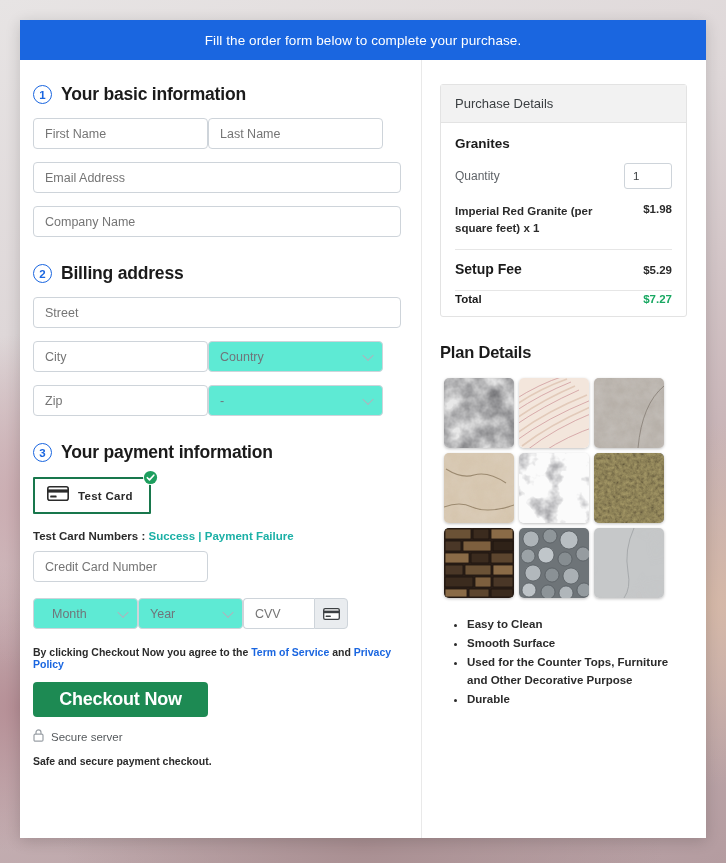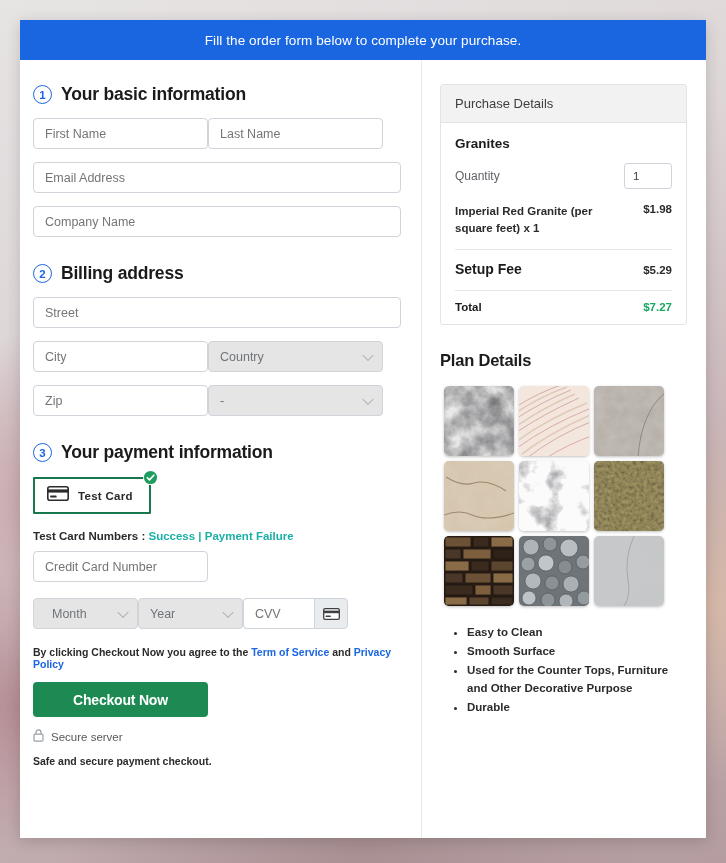--- a/index.html
+++ b/index.html
@@ -113,21 +113,21 @@
   .sel {
     position: relative;
     height: 31px;
     border: 1px solid #ced4da;
     border-radius: 4px;
     display: flex;
     align-items: center;
     padding: 0 11px;
     font-size: 12.5px;
     color: #70757a;
-    background: #e5e5e5;
+    background: #5eead4;
   }
   .sel .chev {
     position: absolute;
     right: 10px;
     top: 50%;
     width: 8px; height: 8px;
     border-right: 1.4px solid #adb5bd;
     border-bottom: 1.4px solid #adb5bd;
     transform: translateY(-70%) rotate(45deg);
   }
@@ -171,21 +171,21 @@
   .terms a { color: #1a66e0; text-decoration: none; }
 
   #checkout-btn {
     margin-top: 12px;
     width: 175px;
     height: 35px;
     background: #1d8a53;
     color: #fff;
     border: none;
     border-radius: 4px;
-    font-size: 14px;
+    font-size: 18px;
     font-weight: 700;
     font-family: "Liberation Sans", sans-serif;
     letter-spacing: -.2px;
     cursor: pointer;
   }
 
   .secure-row {
     margin-top: 12px;
     display: flex;
     align-items: center;
@@ -240,21 +240,21 @@
   .line-desc { font-size: 11.5px; font-weight: 700; color: #2b2b2b; line-height: 1.45; max-width: 170px; }
   .line-amt { font-size: 11.5px; font-weight: 700; color: #2b2b2b; white-space: nowrap; }
   .hr { border-top: 1px solid #e6e6e6; margin-top: 13px; }
   .fee-row {
     margin-top: 11px;
     display: flex; justify-content: space-between; align-items: baseline;
   }
   .fee-label { font-size: 14px; font-weight: 700; color: #1b1b1b; }
   .fee-amt { font-size: 11.5px; font-weight: 700; color: #2b2b2b; }
   .total-row {
-    margin-top: 10px;
+    margin-top: 2px;
     display: flex; justify-content: space-between; align-items: baseline;
   }
   .total-label { font-size: 11.5px; font-weight: 700; color: #1b1b1b; }
   .total-amt { font-size: 11.5px; font-weight: 700; color: #19a862; }
 
   
   #plan-title {
     margin-top: 26px;
     font-size: 16.5px;
     font-weight: 700;

